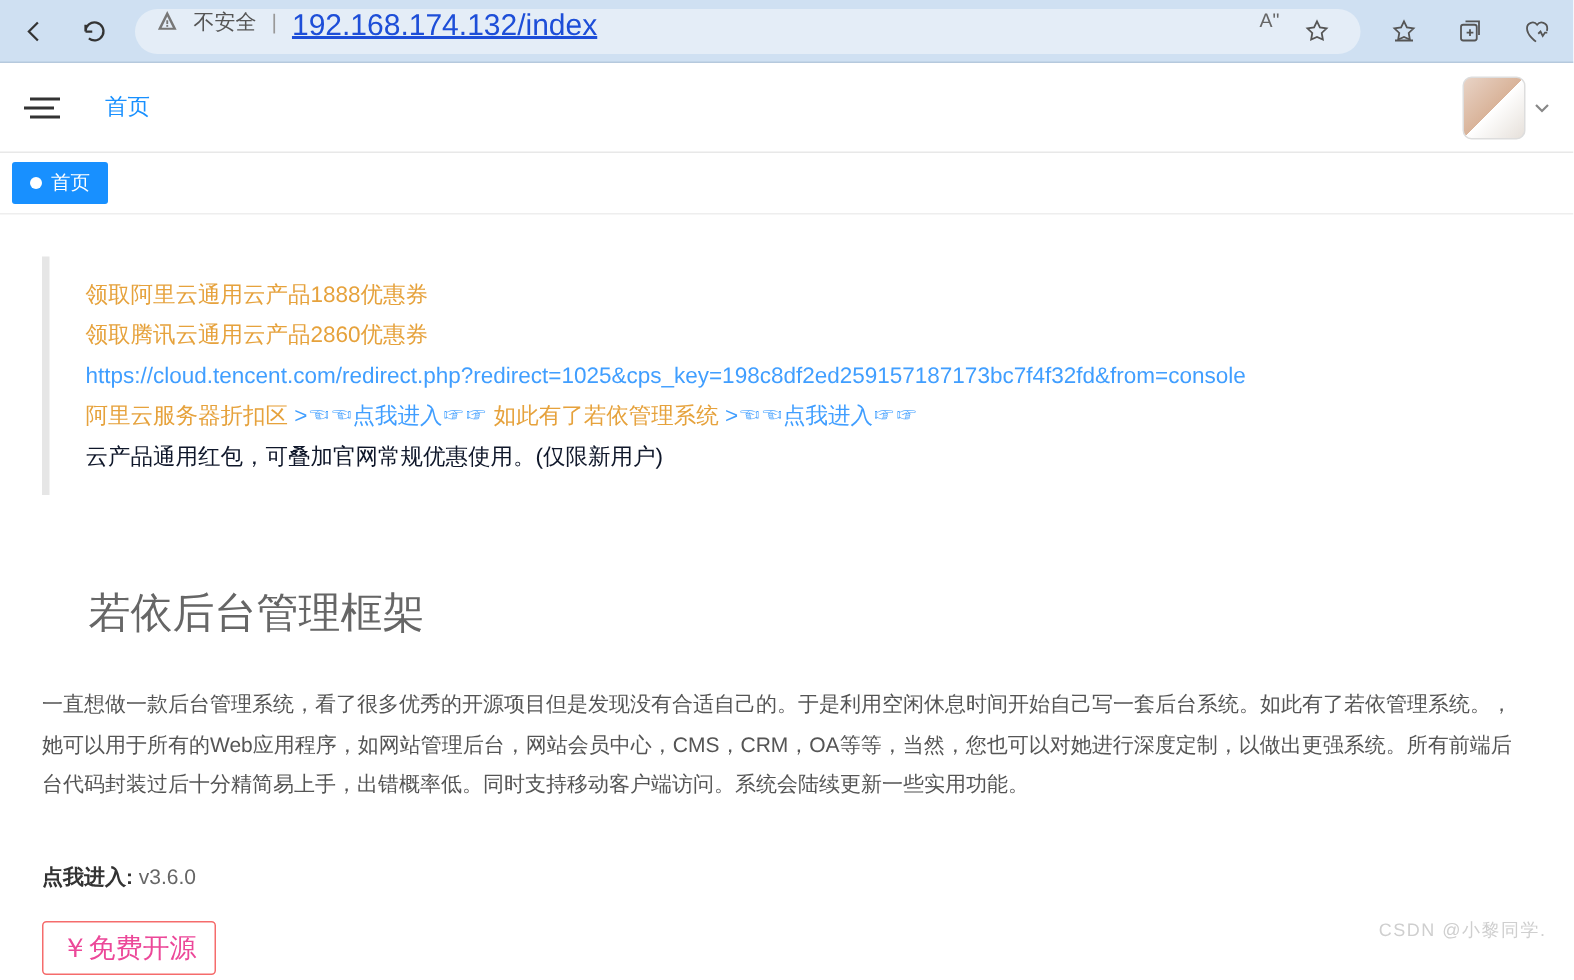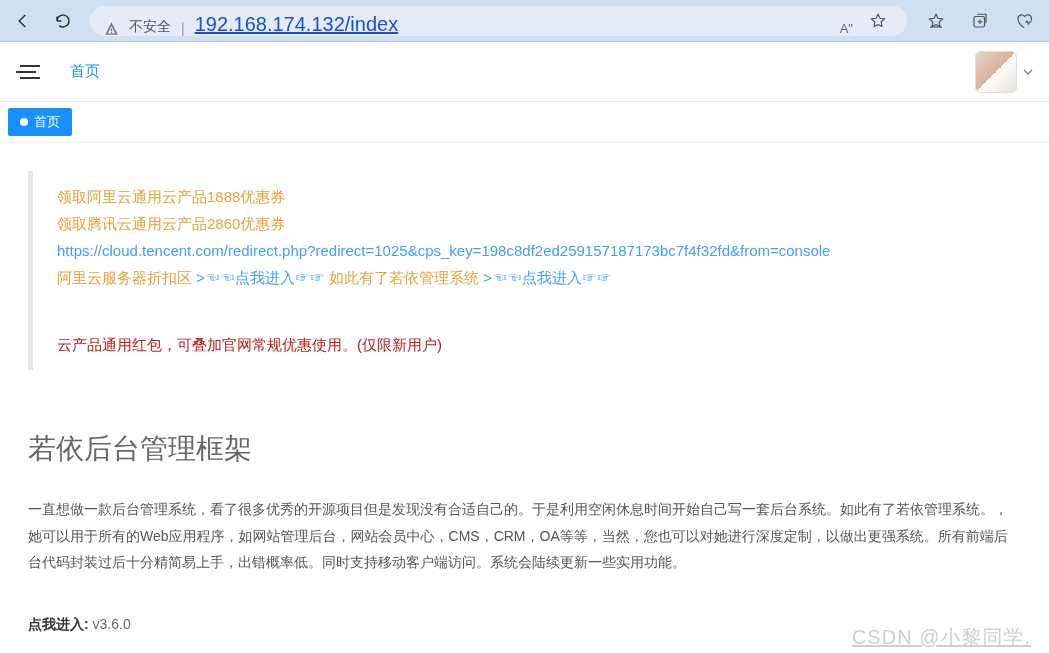--- a/index.html
+++ b/index.html
@@ -2,21 +2,21 @@
 <html><head>
   <meta charset="utf-8">
   <style>
     * { margin:0; padding:0; box-sizing:border-box; font-family:"Microsoft YaHei","PingFang SC",Arial,sans-serif; }
     body { background:#fff; color:#333; font-size:14px; }
 
     
     .chrome { background:#cfe0f2; height:42px; display:flex; align-items:center; padding:0 10px; gap:14px; border-bottom:1px solid #b6c9dd; }
     .nav-btn { width:26px; height:26px; display:flex; align-items:center; justify-content:center; border-radius:4px; color:#444; }
     .nav-btn svg { width:18px; height:18px; stroke:#333; stroke-width:2; fill:none; }
-    .addr { flex:1; background:#e4edf7; border-radius:16px; height:30px; display:flex; align-items:flex-end; padding:0 14px; gap:10px; color:#555; }
+    .addr { flex:1; background:#e4edf7; border-radius:16px; height:30px; display:flex; align-items:flex-start; padding:0 14px; gap:10px; color:#555; }
     .addr svg { width:15px; height:15px; }
     .addr-url { font-size:20px; color:#1d4ed8;text-decoration:underline; }
     .small-ico { width:30px; height:30px; display:flex; align-items:center; justify-content:center; color:#555; }
     .small-ico svg { width:18px; height:18px; fill:none; stroke:#555; stroke-width:1.6; }
 
     
     .appbar { background:#fff; height:60px; display:flex; align-items:center; padding:0 16px; border-bottom:1px solid #e8e8e8; }
     .ham { width:24px; height:24px; display:flex; flex-direction:column; justify-content:center; gap:4px; margin-right:30px; }
     .ham span { height:2px; background:#333; display:block; }
     .ham span:nth-child(1){width:20px;margin-left:4px;}
@@ -32,32 +32,32 @@
     .tabbar { background:#fff; padding:6px 8px; border-bottom:1px solid #eee; }
     .tab { display:inline-flex; align-items:center; background:#1890ff; color:#fff; font-size:13px; padding:5px 12px; border-radius:2px; gap:6px; }
     .tab .dot { width:8px; height:8px; border-radius:50%; background:#fff; }
 
     
     .content { padding:28px 28px 40px 28px; }
     .promo { border-left:5px solid #e6e6e6; padding:12px 0 12px 24px; margin-bottom:60px; }
     .promo div { line-height:1.8; font-size:15px; }
     .orange { color:#e6a23c; }
     .blue { color:#409eff; word-break:break-all; }
-    .red { color:#b91c1c;margin-top:40px; }
+    .red { color:#0f172a; }
     .lbl { color:#e6a23c; }
 
-    h1.title { font-size:28px; color:#666; font-weight:400; margin-bottom:28px; }
+    h1.title { font-size:28px; color:#666; font-weight:400; margin-bottom:28px;margin-left:31px; }
     .desc { color:#555; font-size:14px; line-height:1.9; margin-bottom:40px; }
     .version-line { font-size:14px; margin-bottom:20px; }
     .version-line b { color:#333; }
     .version-line span { color:#666; }
 
     .outline-btn { display:inline-block; border:1px solid #f56c6c; color:#ec4899; padding:5px 12px; border-radius:3px; font-size:18px; }
 
-    .watermark { position:absolute; right:18px; bottom:2px; color:#cfcfcf; font-size:20px; letter-spacing:1px; pointer-events:none;text-decoration:underline; }
+    .watermark { position:absolute; right:18px; bottom:24px; color:#cfcfcf; font-size:12px; letter-spacing:1px; pointer-events:none; }
     .page { position:relative; width:1049px; height:653px; overflow:hidden; }
   </style>
 </head>
 <body>
 <div class="page">
 
 <div class="chrome">
   <div class="nav-btn">
     <svg viewBox="0 0 24 24">
           <polyline points="15 4 7 12 15 20"></polyline>

